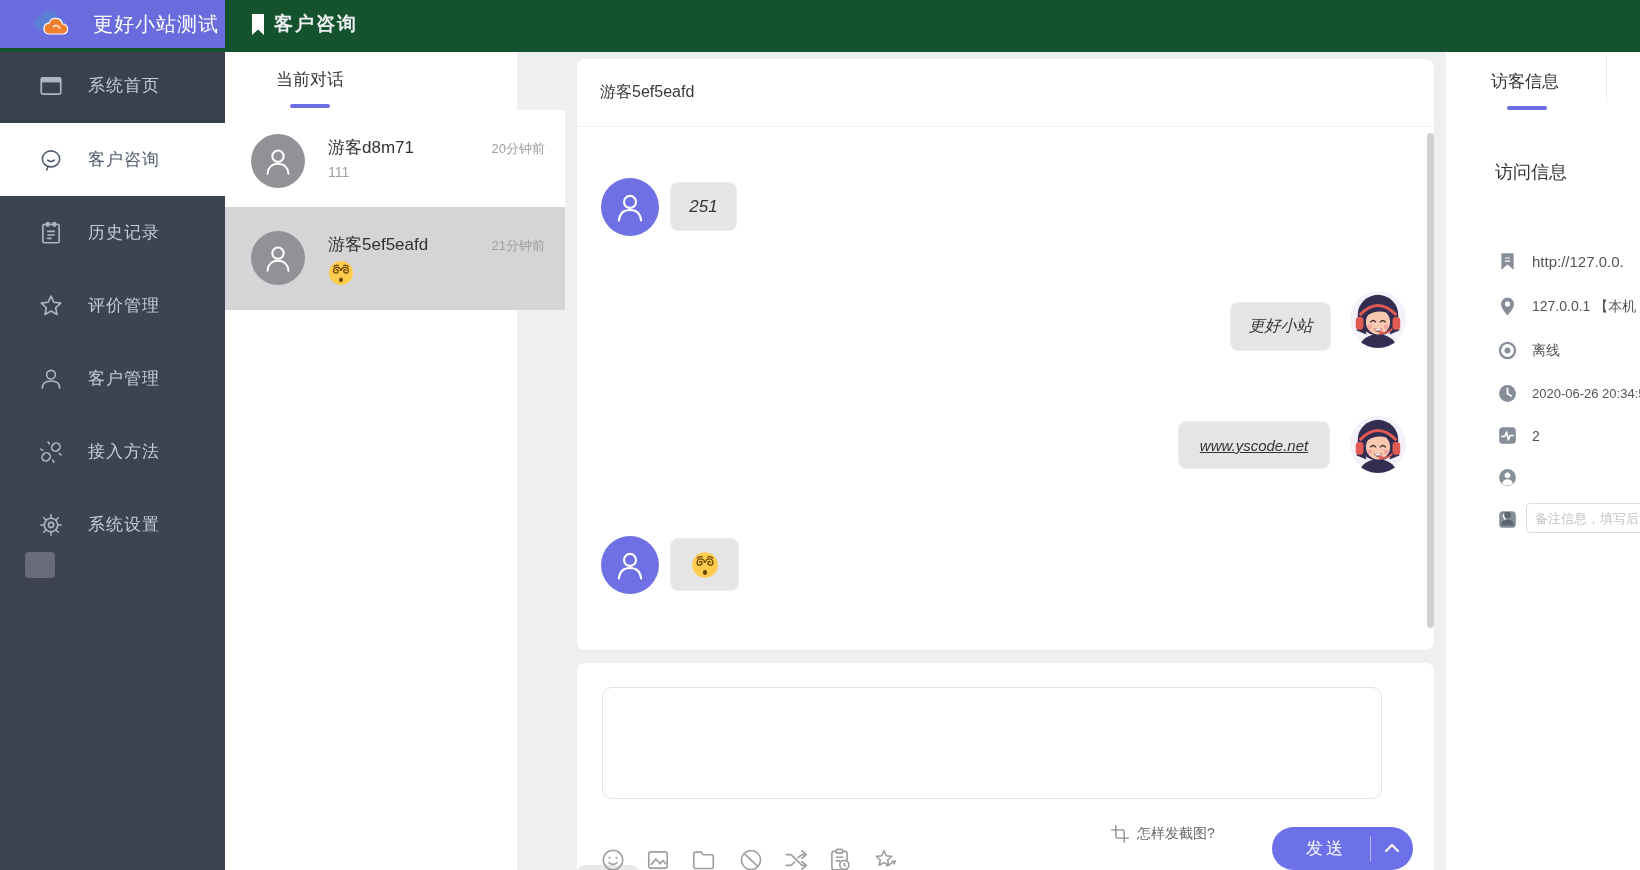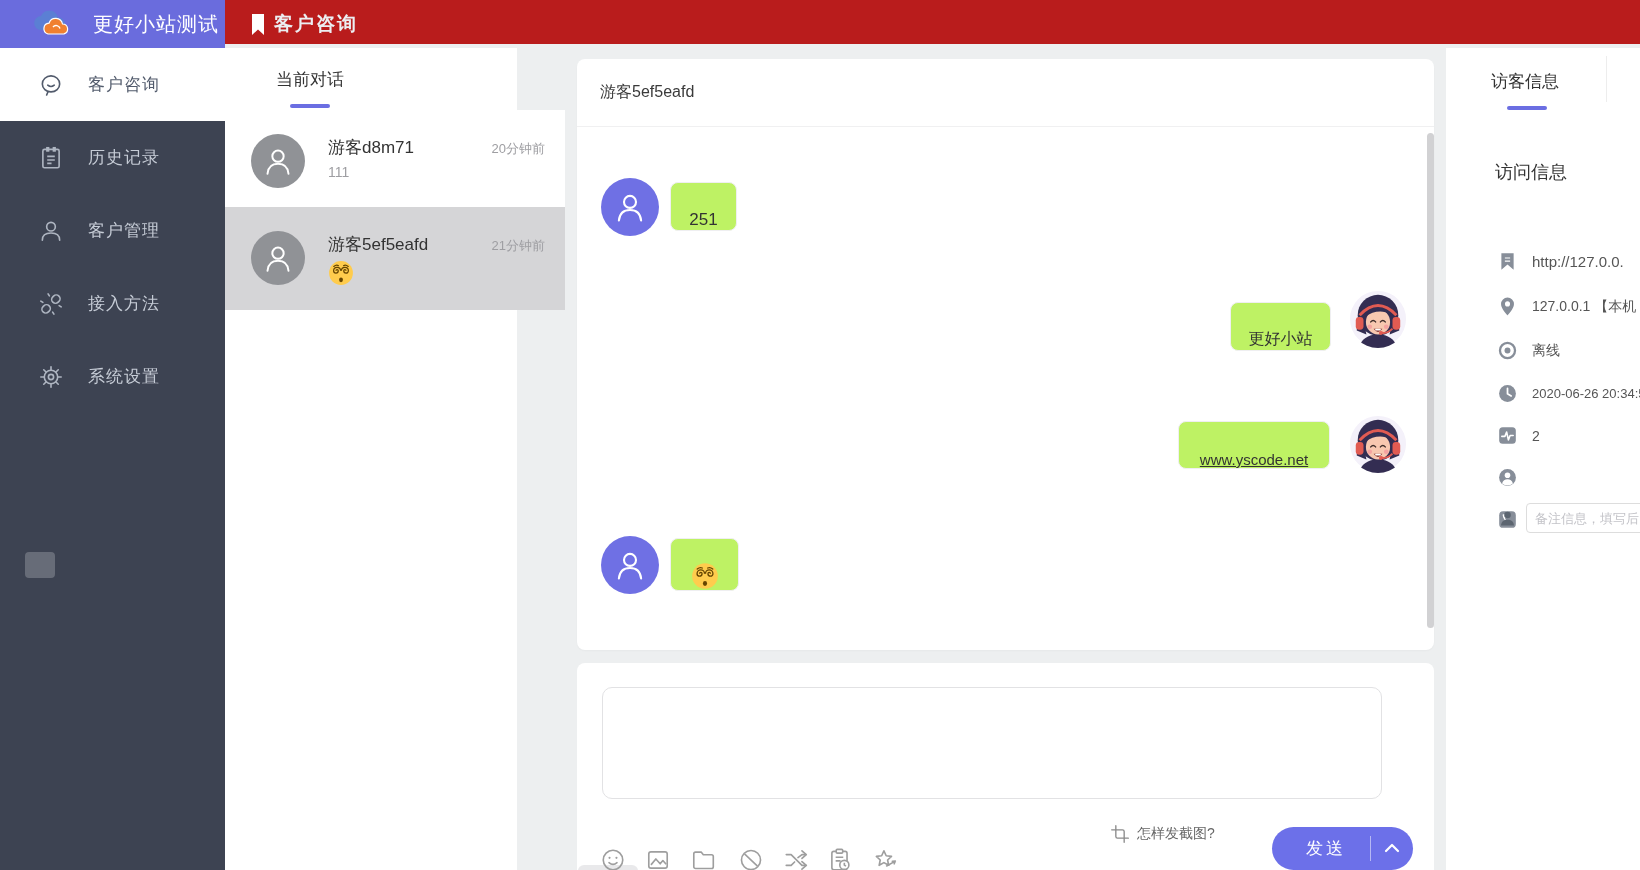--- a/index.html
+++ b/index.html
@@ -1,20 +1,20 @@
 <!DOCTYPE html>
 <html><head>
 <meta charset="utf-8">
 <style>
   * { margin:0; padding:0; box-sizing:border-box; }
   html,body { width:1640px; height:870px; overflow:hidden; }
   body { font-family:"Liberation Sans","DejaVu Sans",sans-serif; background:#edeff0; position:relative; }
 
   
-  #topbar { position:absolute; left:0; top:0; width:1640px; height:44px; background:#b91c1c; z-index:5; }
+  #topbar { position:absolute; left:0; top:0; width:1640px; height:52px; background:#14532d; z-index:5; }
   #logo-block { position:absolute; left:0; top:0; width:225px; height:48px; background:#6a6cdd; display:flex; align-items:center; }
   #logo-block svg { margin-left:31px; }
   #logo-text { color:#fff; font-size:20px; margin-left:22px; letter-spacing:1px; }
   #page-title-wrap { position:absolute; left:250px; top:0; height:48px; display:flex; align-items:center; }
   #page-title { color:#eceef2; font-size:19px; font-weight:bold; margin-left:8px; letter-spacing:2px; }
 
   
   #sidebar { position:absolute; left:0; top:48px; width:225px; height:822px; background:#3d4352; }
   .side-item { position:relative; height:73px; display:flex; align-items:center; cursor:pointer; }
   .side-item .si { width:26px; height:26px; margin-left:38px; flex:none; }
@@ -39,21 +39,21 @@
   .conv .ctime { position:absolute; right:20px; top:30px; font-size:13px; color:#9e9ea2; }
   .conv .cprev { position:absolute; left:103px; top:54px; font-size:14px; color:#9e9ea2; }
   .conv .cemoji { position:absolute; left:103px; top:53px; }
 
   
   #chat-card { position:absolute; left:577px; top:59px; width:857px; height:591px; background:#fff; border-radius:8px; box-shadow:0 1px 2px rgba(0,0,0,.03); }
   #chat-header { position:absolute; left:0; top:0; width:100%; height:68px; border-bottom:1px solid #f0f0f1; display:flex; align-items:center; }
   #chat-header span { margin-left:23px; font-size:16px; color:#3a3a3a; }
   .av { position:absolute; width:58px; height:58px; border-radius:50%; overflow:hidden; }
   .av.purple { background:#6f70e4; display:flex; align-items:center; justify-content:center; }
-  .bubble { position:absolute; background:#bef264; border:1px solid #efeff1; border-radius:8px; display:flex; align-items:flex-end; justify-content:center; font-size:16px; color:#333; }
+  .bubble { position:absolute; background:#e5e5e5; border:1px solid #efeff1; border-radius:8px; display:flex; align-items:center; justify-content:center; font-size:16px; color:#333;font-style:italic; }
   #b1 { left:93px; top:123px; width:67px; height:49px; font-size:17px; }
   #a1 { left:24px; top:119px; }
   #b2 { left:653px; top:243px; width:101px; height:49px; }
   #a2 { left:772px; top:231px; }
   #b3 { left:601px; top:362px; width:152px; height:48px; }
   #a3 { left:772px; top:356px; }
   #a4 { left:24px; top:477px; }
   #b4 { left:93px; top:479px; width:69px; height:53px; }
   #b3 a { color:#333; text-decoration:underline; font-size:15px; }
   #chat-scroll { position:absolute; left:850px; top:74px; width:7px; height:495px; border-radius:4px; background:#d1d1d3; }
@@ -105,40 +105,57 @@
   </div>
   <div id="page-title-wrap">
     <svg width="16" height="21" viewBox="0 0 16 21">
       <path d="M2 0 h12 v21 l-6 -5.5 L2 21 Z" fill="#ffffff"></path>
     </svg>
     <span id="page-title">客户咨询</span>
   </div>
 </div>
 
 <div id="sidebar">
+  <div class="side-item first">
+    <span class="si">
+      <svg viewBox="0 0 24 24">
+          <rect x="3" y="4.5" width="18" height="15" rx="1.5" fill="none" stroke="#aeb5c1" stroke-width="1.6"></rect>
+          <path d="M3 4.5 h18 v4.2 h-18 z" fill="#aeb5c1"></path>
+        </svg>
+    </span>
+    <span class="sl">系统首页</span>
+  </div>
   <div class="side-item active">
     <span class="si">
       <svg viewBox="0 0 24 24" fill="none" stroke="#525b6c" stroke-width="1.5" stroke-linecap="round">
         <ellipse cx="12" cy="11" rx="8" ry="7.4"></ellipse>
           <path d="M9.3 18 L8 21.2"></path>
           <path d="M9 12.2 q3 2.4 6 0"></path>
       </svg>
     </span>
     <span class="sl">客户咨询</span>
   </div>
   <div class="side-item">
     <span class="si">
       <svg viewBox="0 0 24 24" fill="none" stroke="#aeb5c1" stroke-width="1.5">
         <rect x="4.5" y="4" width="15" height="17" rx="1.5"></rect>
           <rect x="7.5" y="1.8" width="3" height="4.4" fill="#aeb5c1" stroke="none"></rect>
           <rect x="13.5" y="1.8" width="3" height="4.4" fill="#aeb5c1" stroke="none"></rect>
           <path d="M8.5 10.5 h7 M8.5 13.8 h7 M8.5 17 h4"></path>
       </svg>
     </span>
     <span class="sl">历史记录</span>
+  </div>
+  <div class="side-item">
+    <span class="si">
+      <svg viewBox="0 0 24 24" fill="none" stroke="#aeb5c1" stroke-width="1.5" stroke-linejoin="round">
+        <polygon points="12,2.8 14.7,8.6 21,9.3 16.3,13.6 17.6,19.9 12,16.6 6.4,19.9 7.7,13.6 3,9.3 9.3,8.6"></polygon>
+      </svg>
+    </span>
+    <span class="sl">评价管理</span>
   </div>
   <div class="side-item">
     <span class="si">
       <svg viewBox="0 0 24 24" fill="none" stroke="#aeb5c1" stroke-width="1.5" stroke-linecap="round">
         <circle cx="12" cy="8" r="4"></circle>
           <path d="M4 20.5 c0-4.6 3.6-6.6 8-6.6 s8 2 8 6.6"></path>
       </svg>
     </span>
     <span class="sl">客户管理</span>
   </div>

